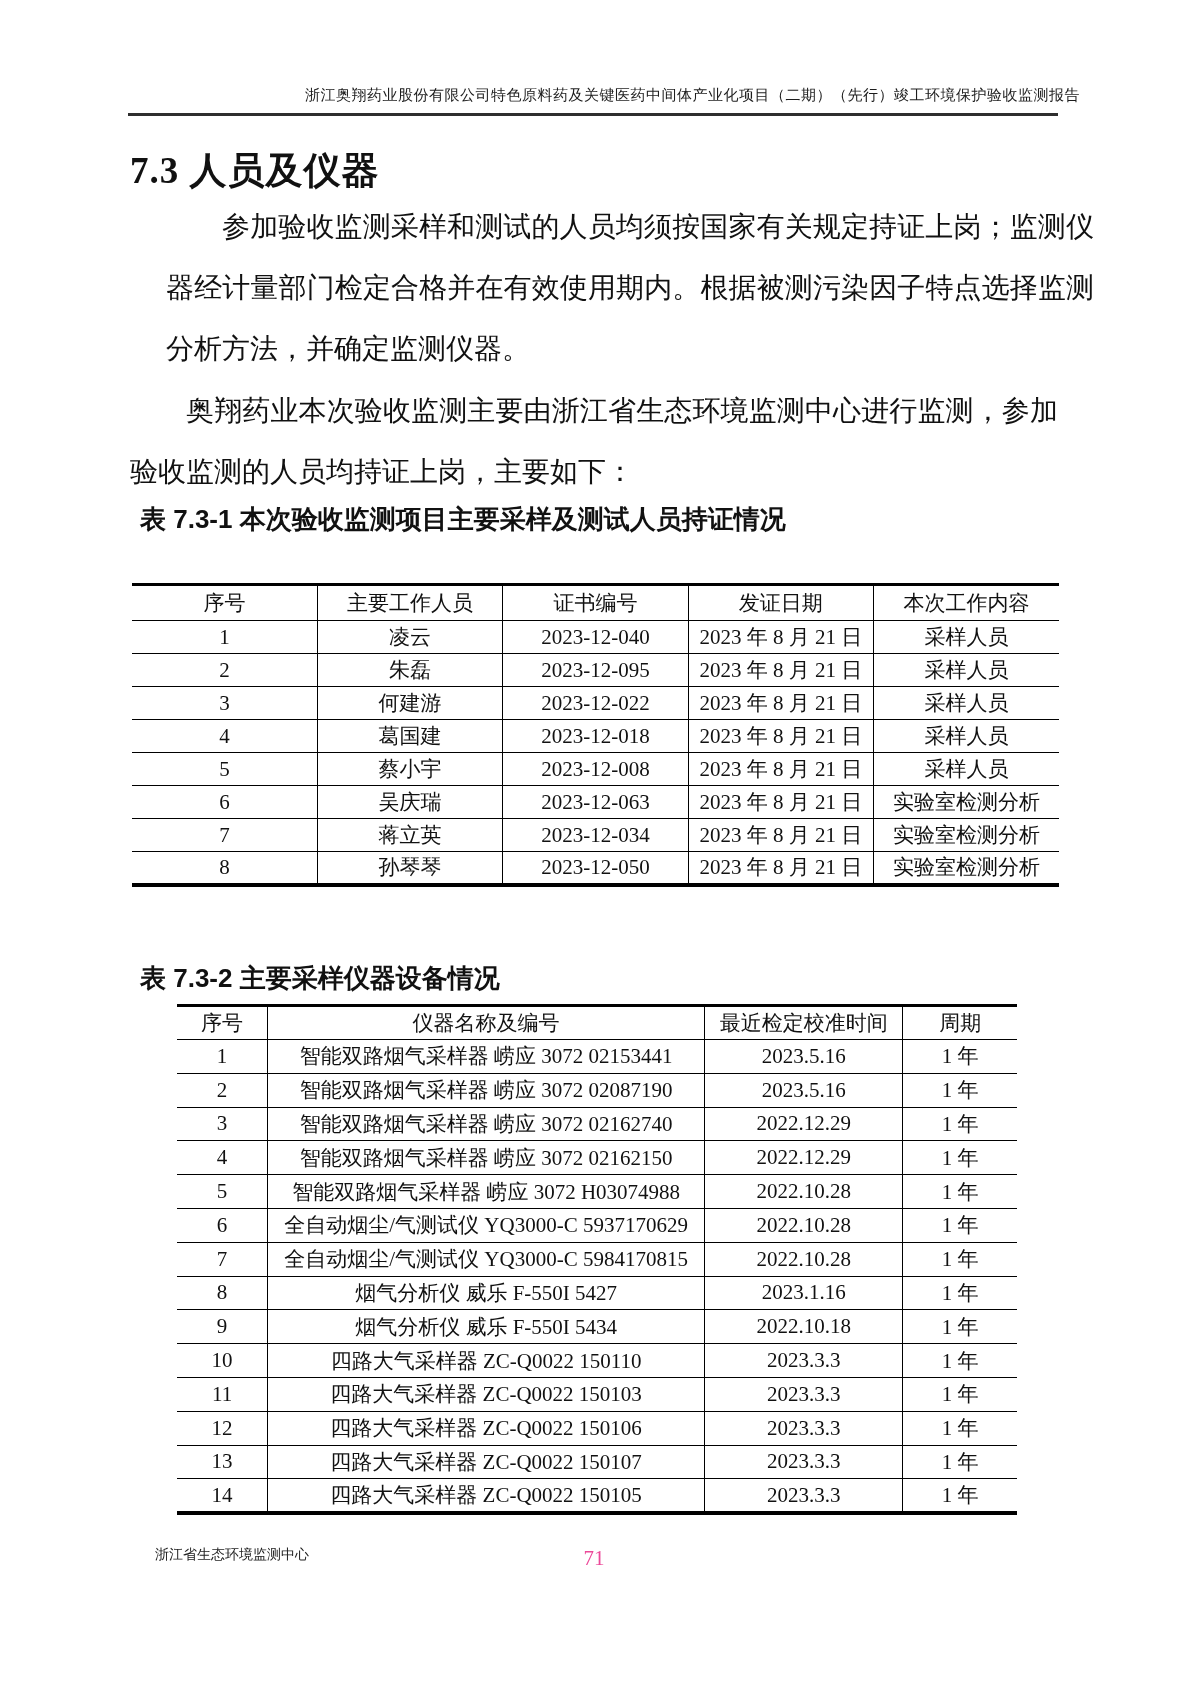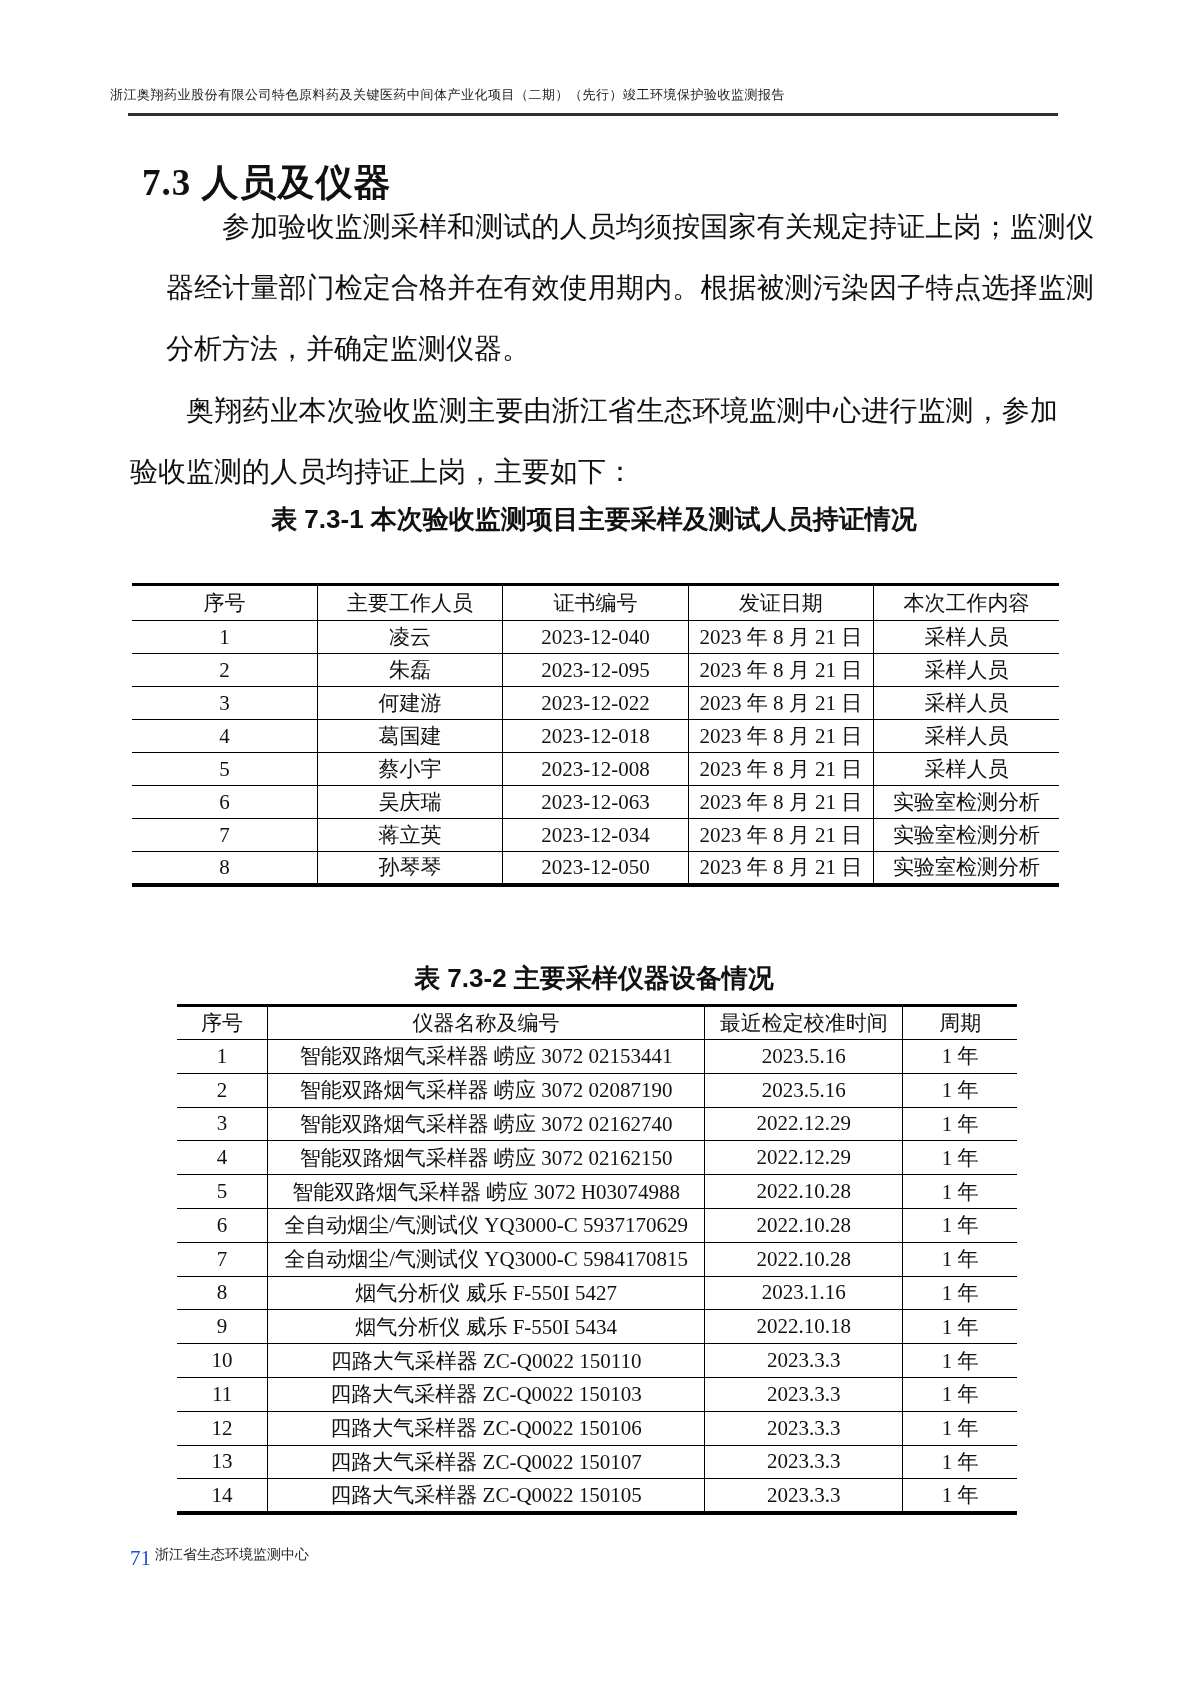--- a/index.html
+++ b/index.html
@@ -14,61 +14,61 @@
     background: #ffffff;
     font-family: "Liberation Serif", "DejaVu Serif", serif;
     color: #111111;
     overflow: hidden;
   }
   .page-header {
     position: absolute;
     top: 86px;
     left: 110px;
     width: 970px;
-    text-align: left;
-    font-size: 13px;
+    text-align: right;
+    font-size: 15px;
     letter-spacing: 0.5px;
     color: #1c1c1c;
     white-space: nowrap;
   }
   .header-rule {
     position: absolute;
     top: 113px;
     left: 128px;
     width: 930px;
     height: 3px;
     background: #2e2e2e;
   }
   .section-heading {
     position: absolute;
     top: 146px;
     left: 130px;
     font-size: 37px;
     font-weight: bold;
     letter-spacing: 1px;
-    margin: 12px;
+    margin: 0;
   }
   .body-para {
     position: absolute;
     left: 130px;
     width: 928px;
     font-size: 28px;
     line-height: 61px;
     text-align: justify;
     text-indent: 2em;
     margin: 0;
   }
   .para-1 { top: 196px; margin-left: 36px; }
   .para-2 { top: 380px; }
   .para-3 { top: 910px; }
   .table-caption {
     position: absolute;
-    left: 130px;
+    left: 140px;
     width: 928px;
-    text-align: center;
+    text-align: left;
     font-size: 26px;
     line-height: 38px;
     font-weight: bold;
     font-family: "Liberation Sans", "DejaVu Sans", sans-serif;
   }
   .caption-1 { top: 500px; }
   .caption-2 { top: 959px; }
   table.doc-table {
     position: absolute;
     border-collapse: collapse;
@@ -115,22 +115,23 @@
     top: 1546px;
     left: 155px;
     font-size: 14px;
     color: #1c1c1c;
   }
   .page-number {
     position: absolute;
     top: 1546px;
     left: 130px;
     width: 928px;
+    text-align: center;
     font-size: 21px;
-    color: #1d4ed8;
+    color: #ec4899;
   }
 </style>
 </head>
 <body>
 
 <div class="page">
 
   <div class="page-header">浙江奥翔药业股份有限公司特色原料药及关键医药中间体产业化项目（二期）（先行）竣工环境保护验收监测报告</div>
   <div class="header-rule"></div>
 

